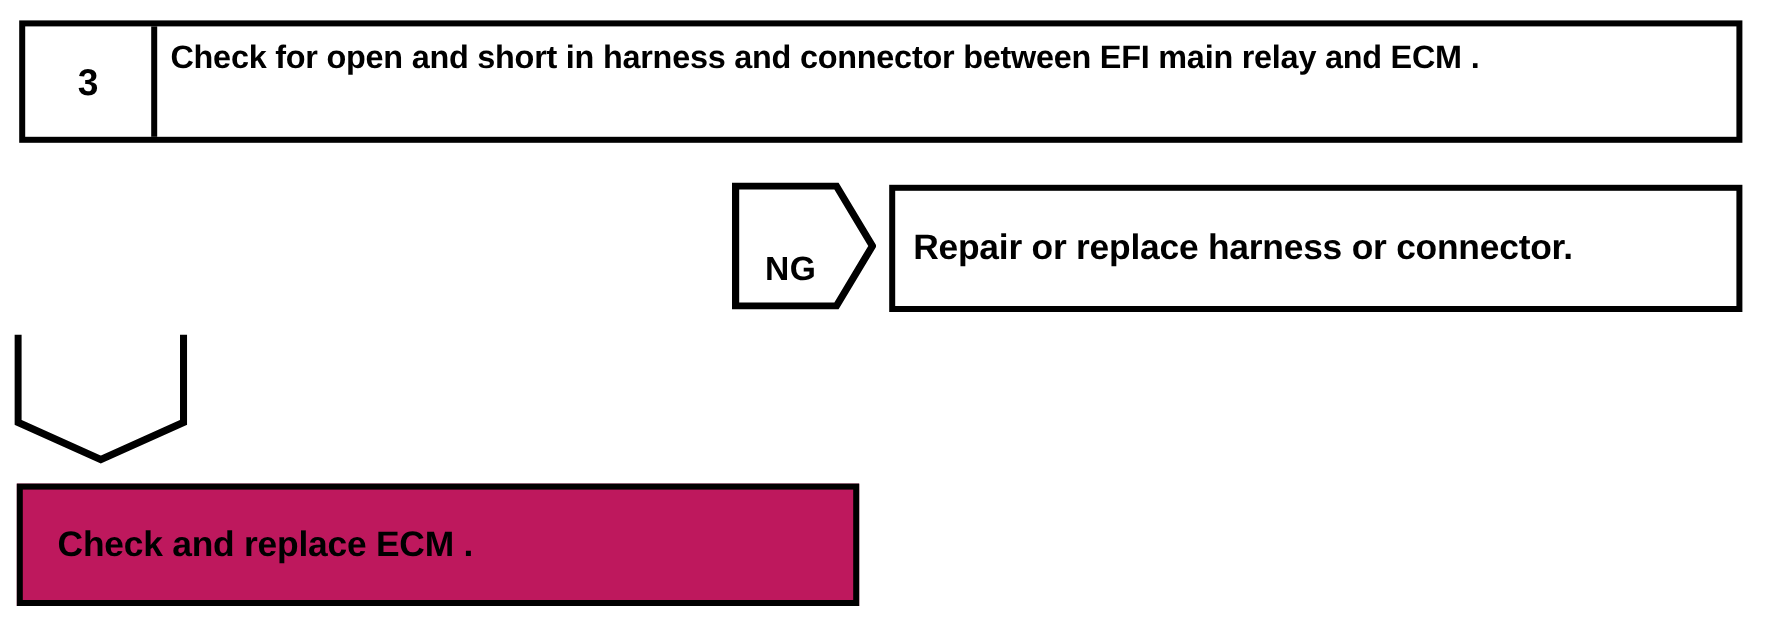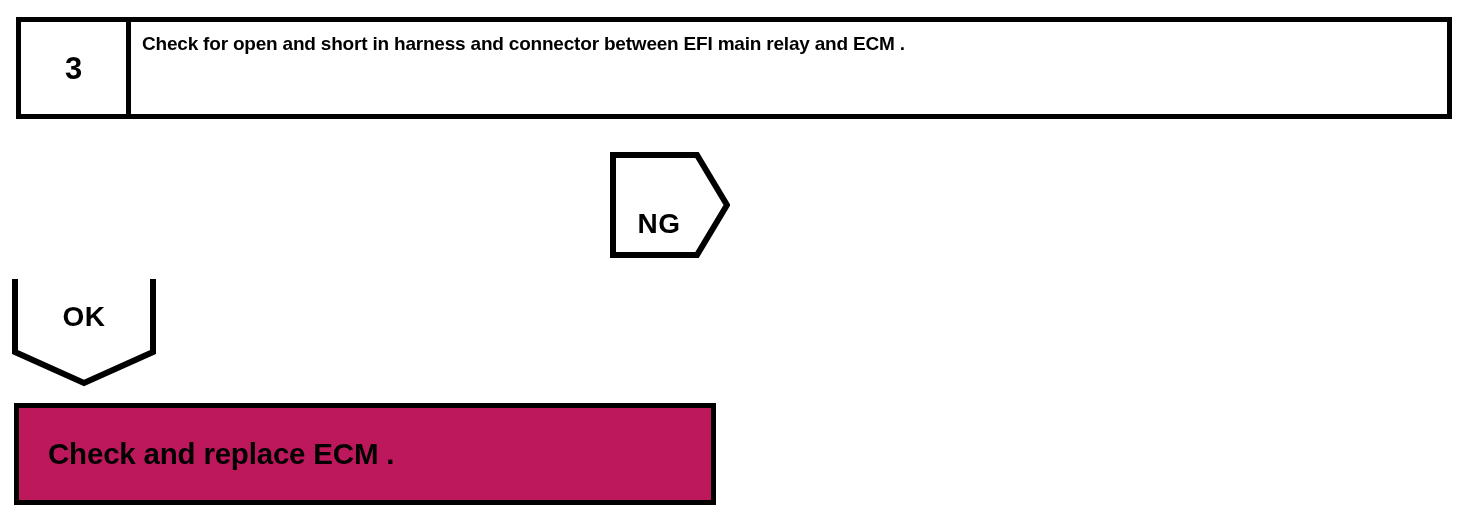--- a/index.html
+++ b/index.html
@@ -55,21 +55,21 @@
     line-height: 1;
   }
   .step-text-cell {
     flex: 1 1 auto;
     display: flex;
     align-items: flex-start;
     padding: 11px 10px 0 11px;
     box-sizing: border-box;
   }
   .step-text {
-    font-size: 19px;
+    font-size: 27px;
     font-weight: bold;
     line-height: 1.16;
     letter-spacing: -0.2px;
     max-width: 1290px;
   }
 
   
   .ng-arrow {
     position: absolute;
     left: 610px;
@@ -182,27 +182,27 @@
 
   <div class="ng-arrow">
     <svg viewBox="0 0 120 106" xmlns="http://www.w3.org/2000/svg">
       <polygon points="3,3 87,3 117,53 87,103 3,103" fill="#ffffff" stroke="#000000" stroke-width="6" stroke-linejoin="miter"></polygon>
     </svg>
   </div>
   <div class="ng-label">
     <span>NG</span>
   </div>
 
+  <div class="ng-result-box">
+    <span class="ng-result-text">Repair or replace harness or connector.</span>
+  </div>
 
   <div class="ok-arrow">
     <svg viewBox="0 0 144 108" xmlns="http://www.w3.org/2000/svg">
       <polygon points="3,-4 141,-4 141,73 72,104 3,73" fill="#ffffff" stroke="#000000" stroke-width="6" stroke-linejoin="miter"></polygon>
     </svg>
   </div>
-  <div class="ok-label">
-    <span>OK</span>
-  </div>
 
   <div class="ok-result-box">
     <span class="ok-result-text">Check and replace ECM .</span>
   </div>
 
 </div>
 
 </body></html>

